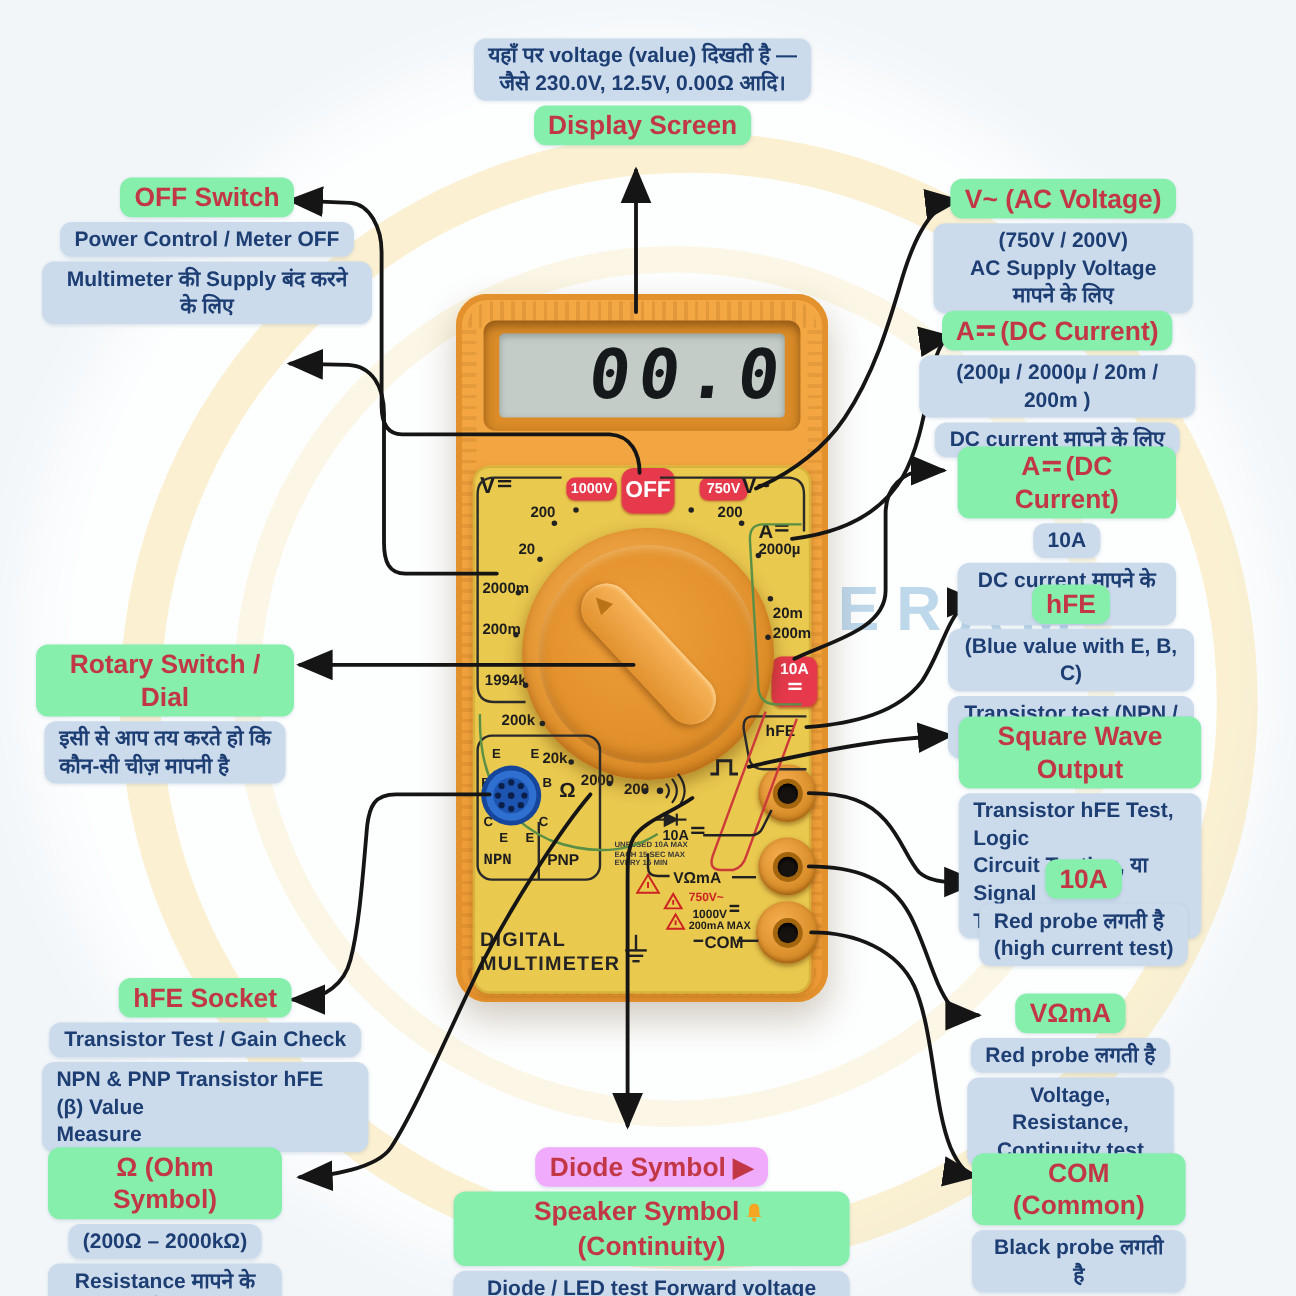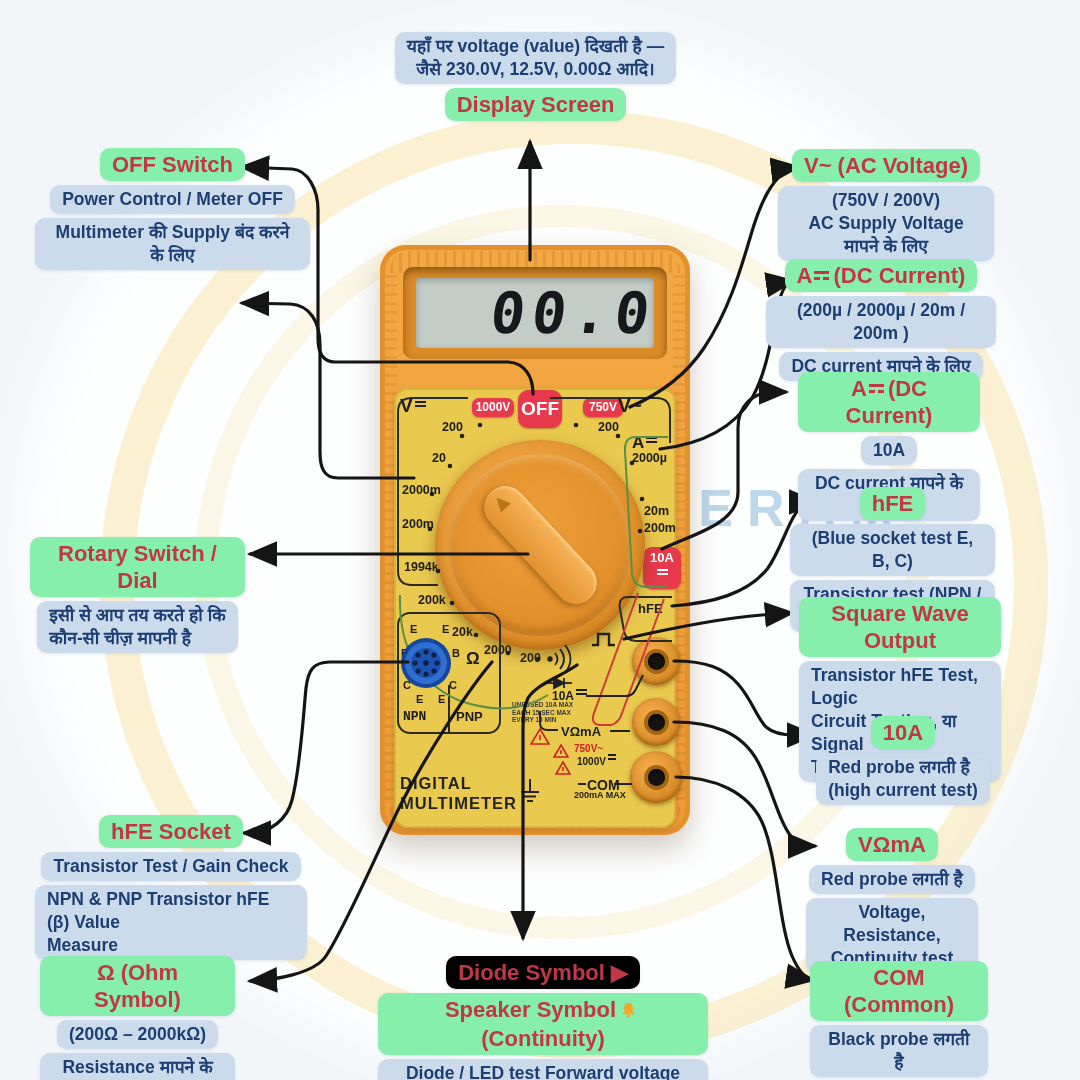--- a/index.html
+++ b/index.html
@@ -137,21 +137,21 @@
   <div class="col" style="left:798px;top:372px;width:182px;">
     <div class="pill t">
       <span>A</span><span class="dc"><span></span><span class="d"></span></span><span>(DC Current)</span>
     </div>
     <div class="pill s">10A</div>
     <div class="pill s">DC current मापने के लिए</div>
   </div>
 
   <div class="col" style="left:790px;top:487px;width:205px;">
     <div class="pill t">hFE</div>
-    <div class="pill s">(Blue socket test E, B, C)</div>
+    <div class="pill s">(Blue value with E, B, C)</div>
     <div class="pill s">Transistor test (NPN / PNP)</div>
   </div>
 
   <div class="col" style="left:799px;top:597px;width:202px;">
     <div class="pill t">Square Wave Output</div>
     <div class="pill s left">
       <span style="display:block">Transistor hFE Test, Logic</span>
       <span style="display:block">Circuit Testing, या Signal</span>
       <span style="display:block">Tracing में</span>
     </div>
@@ -174,21 +174,21 @@
     </div>
   </div>
 
   <div class="col" style="left:810px;top:961px;width:178px;">
     <div class="pill t">COM (Common)</div>
     <div class="pill s">Black probe लगती है</div>
 
   </div>
 
   <div class="col" style="left:378px;top:956px;width:330px;">
-    <div class="pill t" style="background:#000000;">
+    <div class="pill t" style="background:#f0abfc;border-radius:11px;">
       <span>Diode Symbol</span><span class="diode-glyph">▶</span>
     </div>
     <div class="pill t">
       <span>Speaker Symbol</span><span class="bell"><svg width="17" height="17" viewBox="0 0 16 16">
             <path d="M8 1 C5 1 4 3 4 6 L4 9 L2.5 11.5 L13.5 11.5 L12 9 L12 6 C12 3 11 1 8 1 Z" fill="#f5a623"></path>
             <circle cx="8" cy="13.4" r="1.7" fill="#f5a623"></circle>
           </svg></span><span>(Continuity)</span>
     </div>
     <div class="pill s">
       <span style="display:block">Diode / LED test Forward voltage check</span>
@@ -350,21 +350,21 @@
 
     <div class="fp" style="left:172px;top:444px;font-size:12px;"><span>10A</span><span class="dc small"><span></span><span class="d"></span></span></div>
     <div class="tiny" style="left:132px;top:456px;width:96px;text-align:left;">
       <span style="display:block">UNFUSED 10A MAX</span>
       <span style="display:block">EACH 15 SEC MAX</span>
       <span style="display:block">EVERY 15 MIN</span>
     </div>
     <div class="fp" style="left:181px;top:479px;font-size:13px;">VΩmA</div>
     <div class="fp" style="left:194px;top:498px;font-size:10px;color:#cc2222;">750V~</div>
     <div class="fp" style="left:197px;top:509px;font-size:10px;"><span>1000V</span><span class="dc small" style="width:8px;"><span></span><span class="d"></span></span></div>
-    <div class="fp" style="left:194px;top:521px;font-size:9px;margin-top:24px;">200mA MAX</div>
+    <div class="fp" style="left:194px;top:521px;font-size:9px;">200mA MAX</div>
     <div class="fp" style="left:207px;top:532px;font-size:14px;">COM</div>
     <div class="brand">
       <span style="display:block">DIGITAL</span>
       <span style="display:block">MULTIMETER</span>
     </div>
 
     <div class="jack" style="left:252px;top:392px;width:48px;height:48px;">
         <div class="hole"></div>
       </div>
     <div class="jack" style="left:252px;top:453px;width:48px;height:48px;">

